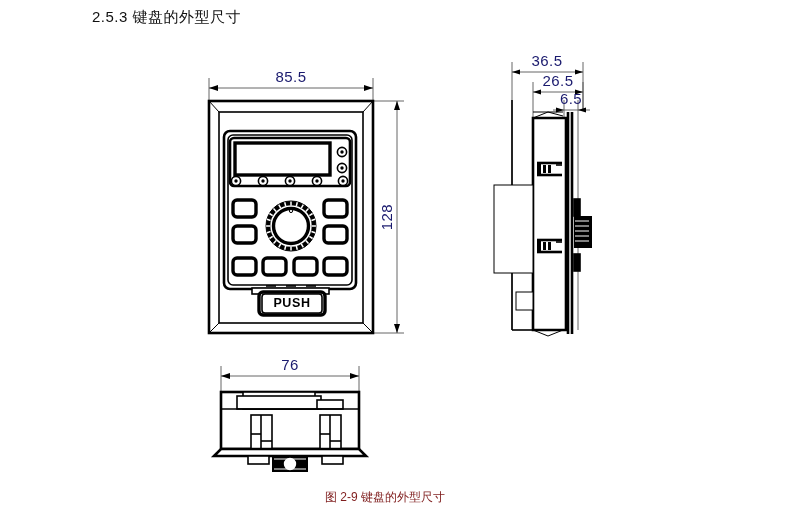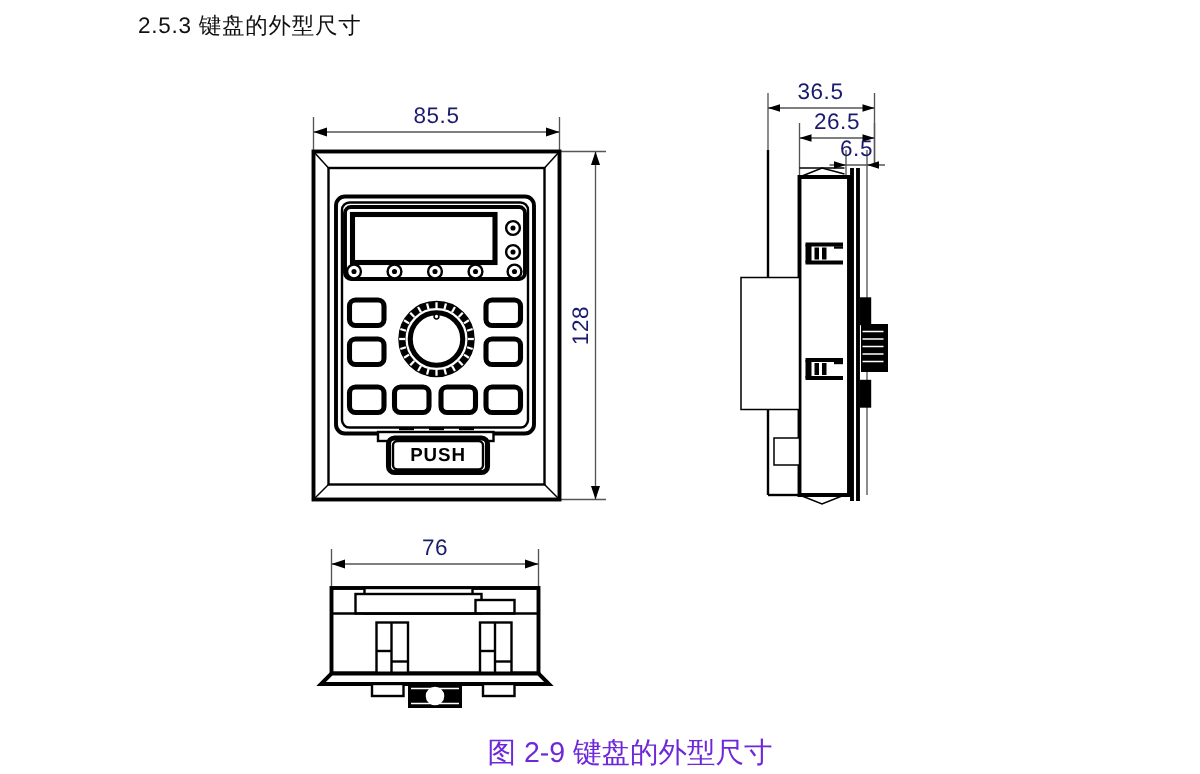--- a/index.html
+++ b/index.html
@@ -13,21 +13,21 @@
   }
   .page{position:absolute;left:0;top:0;width:800px;height:384px;}
 
   
   #section-heading{
     position:absolute;left:92px;top:8px;
     font-size:15px;letter-spacing:.5px;white-space:nowrap;color:#111;
   }
   #figure-caption{
     position:absolute;left:325px;top:489px;
-    font-size:19px;white-space:nowrap;color:#6d28d9;
+    font-size:12px;white-space:nowrap;color:#7f1d1d;
   }
 
   
   #drawing{position:absolute;left:0;top:0;width:800px;height:516px;}
 
   .ln{stroke:#000;fill:none;}
   .thin{stroke-width:1;}
   .med{stroke-width:1.6;}
   .thick{stroke-width:2.6;}
   .xthick{stroke-width:3.4;}

